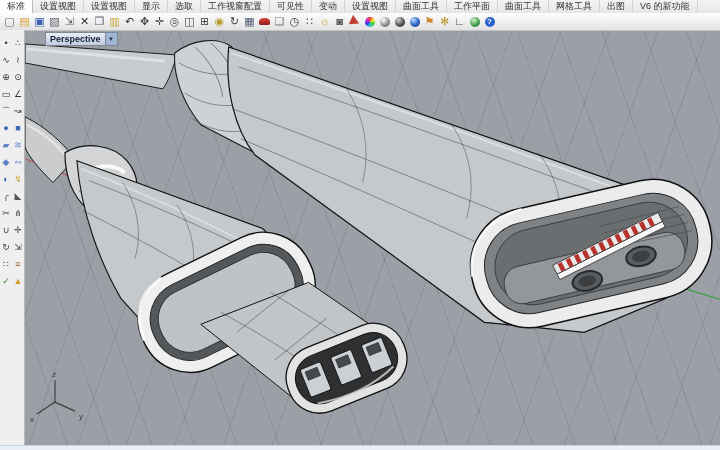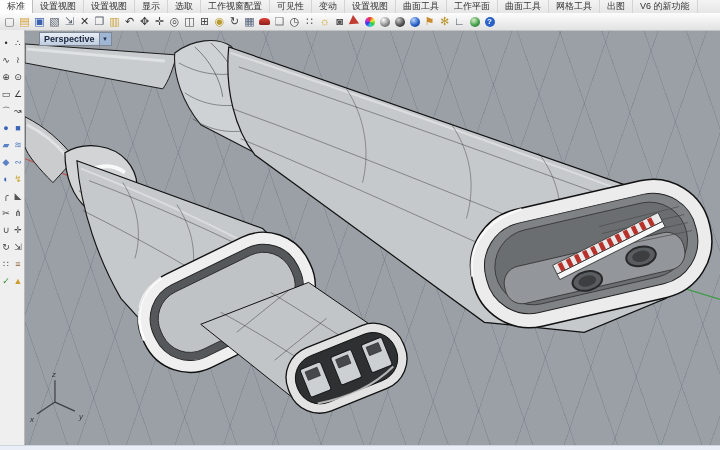--- a/index.html
+++ b/index.html
@@ -55,21 +55,21 @@
   
   .viewport{
     position:absolute;left:25px;top:31px;right:0;bottom:4px;
     background-color:var(--viewport-bg);
     background-image:
       repeating-linear-gradient(109deg,var(--grid-line) 0 1px,transparent 1px 46px),
       repeating-linear-gradient(71deg,var(--grid-line) 0 1px,transparent 1px 40px);
   }
   .scene{position:absolute;inset:0;width:100%;height:100%;}
   .vplabel{
-    position:absolute;top:1px;left:14px;display:flex;align-items:center;
+    position:absolute;top:1px;left:20px;display:flex;align-items:center;
     border:1px solid #7d8796;background:linear-gradient(#e9eef5,#bfcddf);
     font-size:9px;font-weight:bold;color:#17243d;height:12px;line-height:12px;
   }
   .vplabel .ti{padding:0 4px;}
   .vplabel .dd{
     width:11px;text-align:center;background:#9fb6d4;border-left:1px solid #7d8796;
     font-size:7px;color:#20304d;line-height:12px;
   }
   
   .statusbar{

